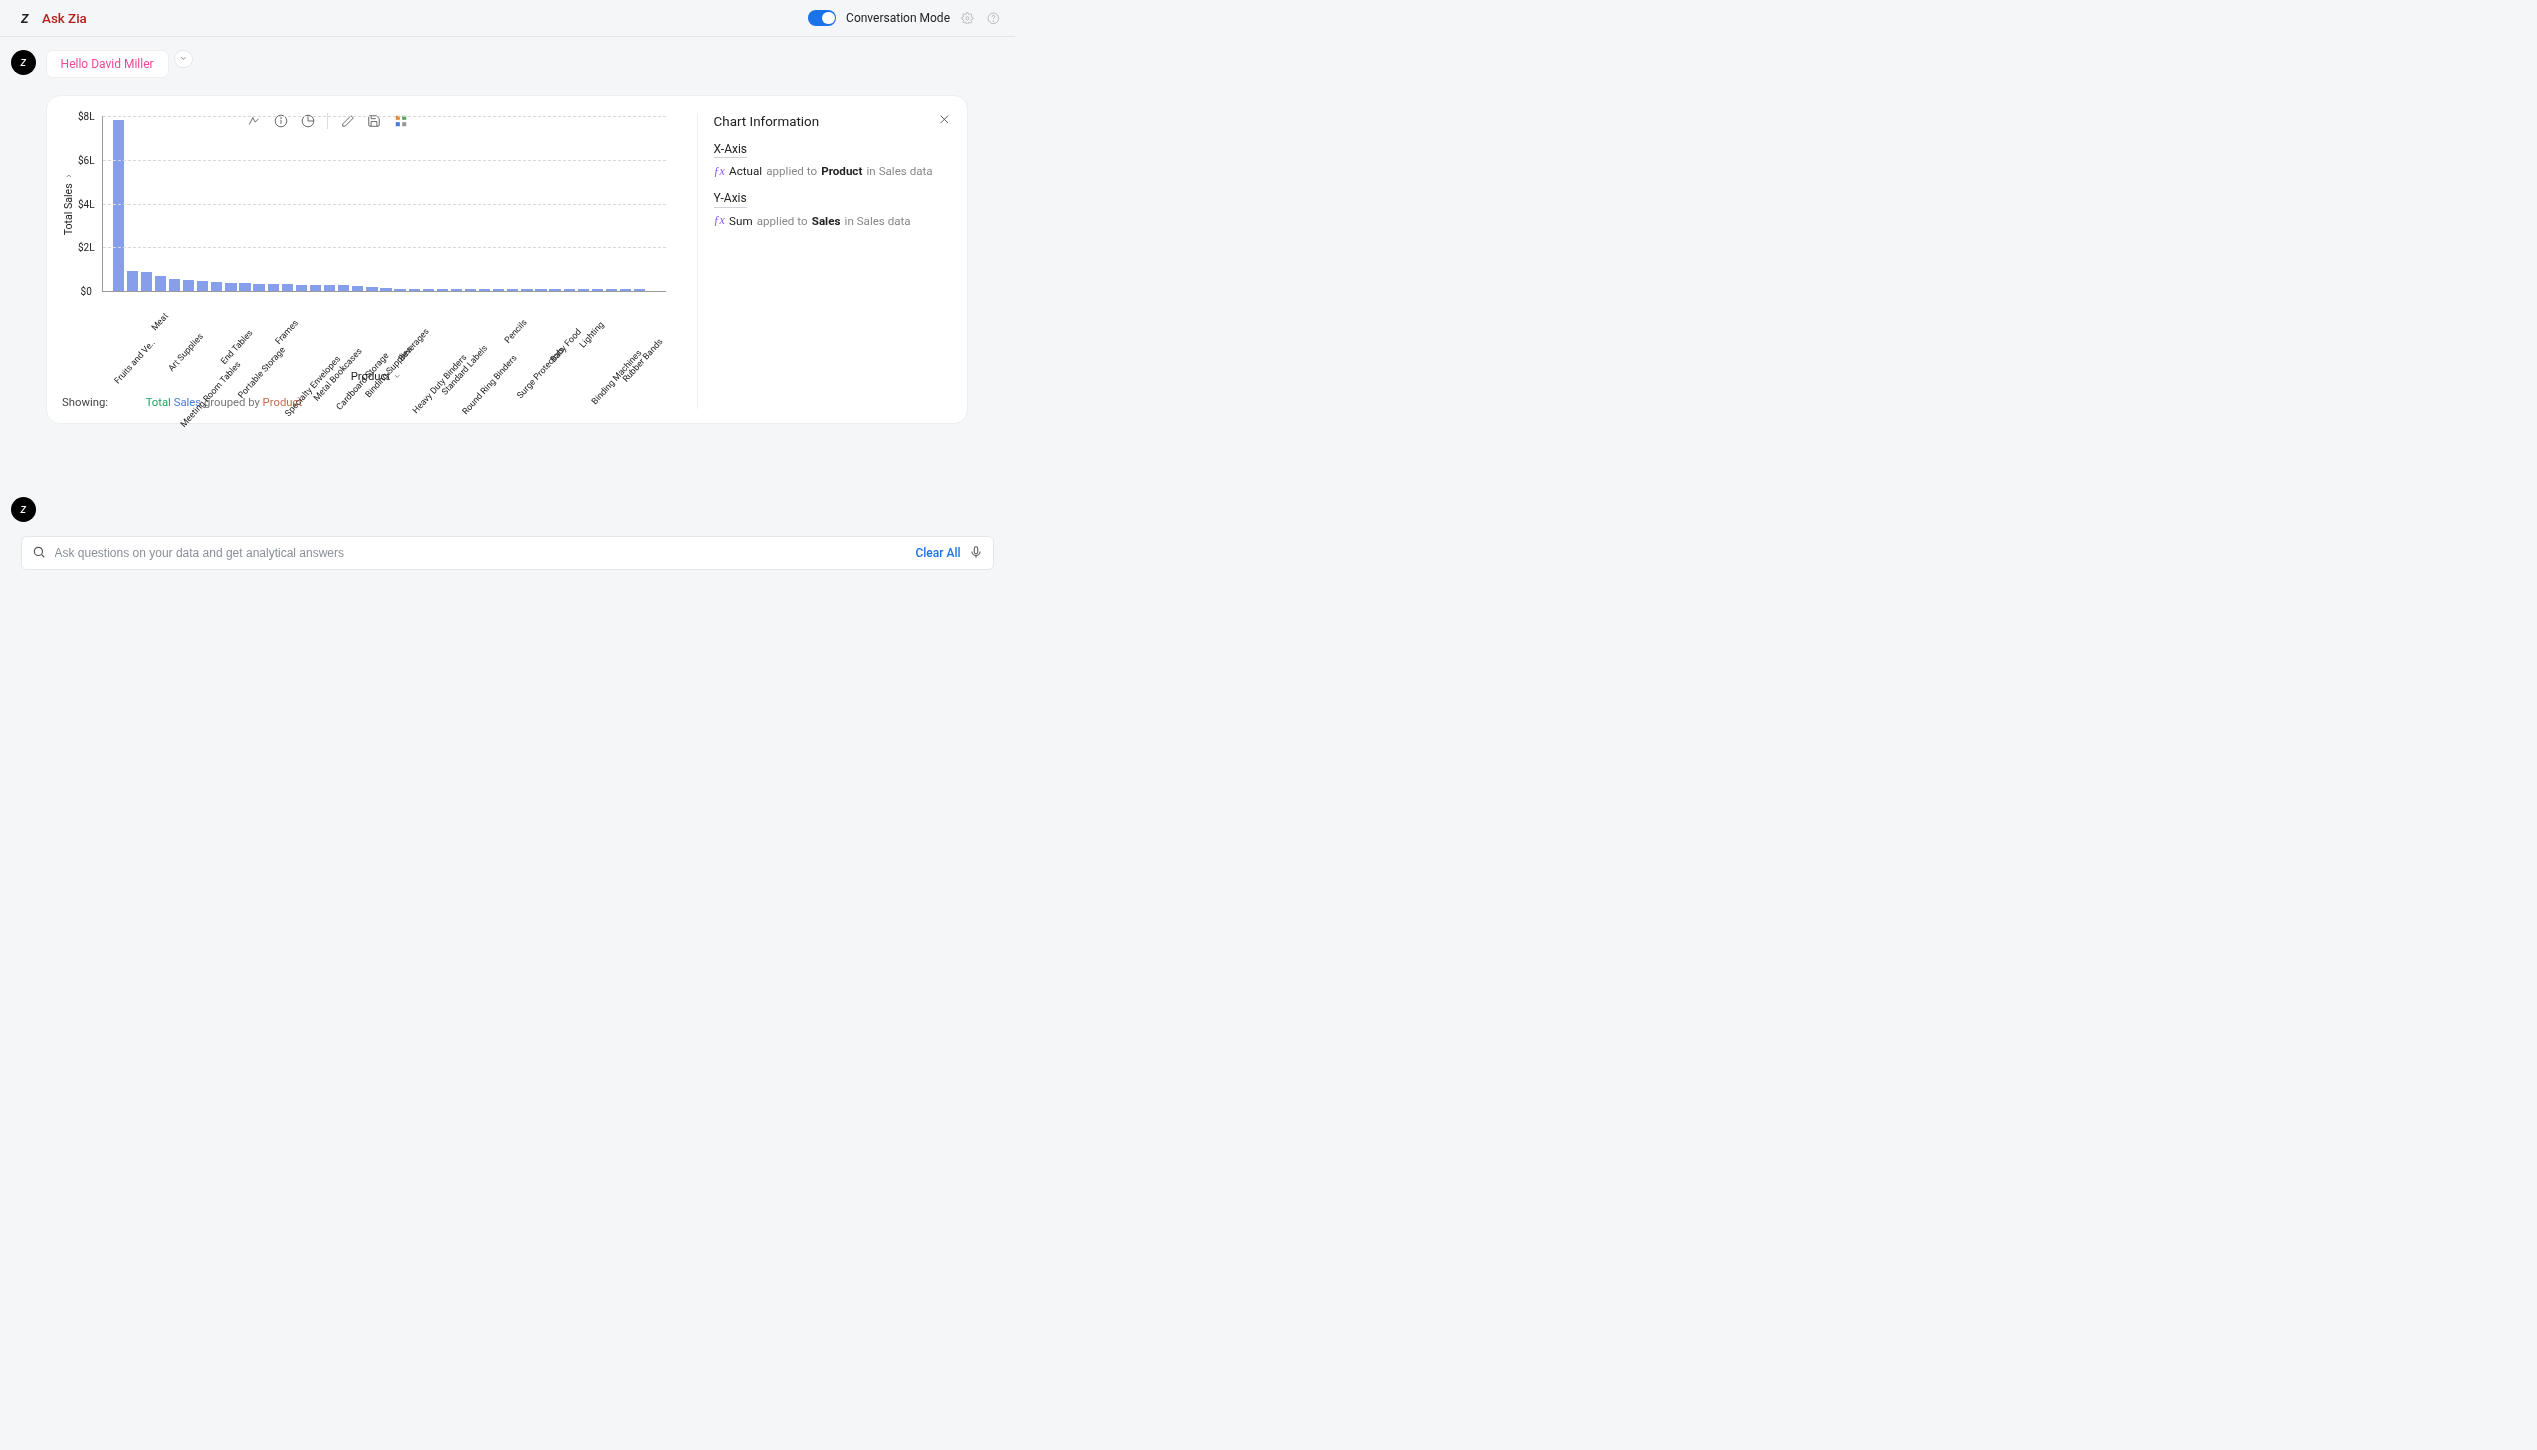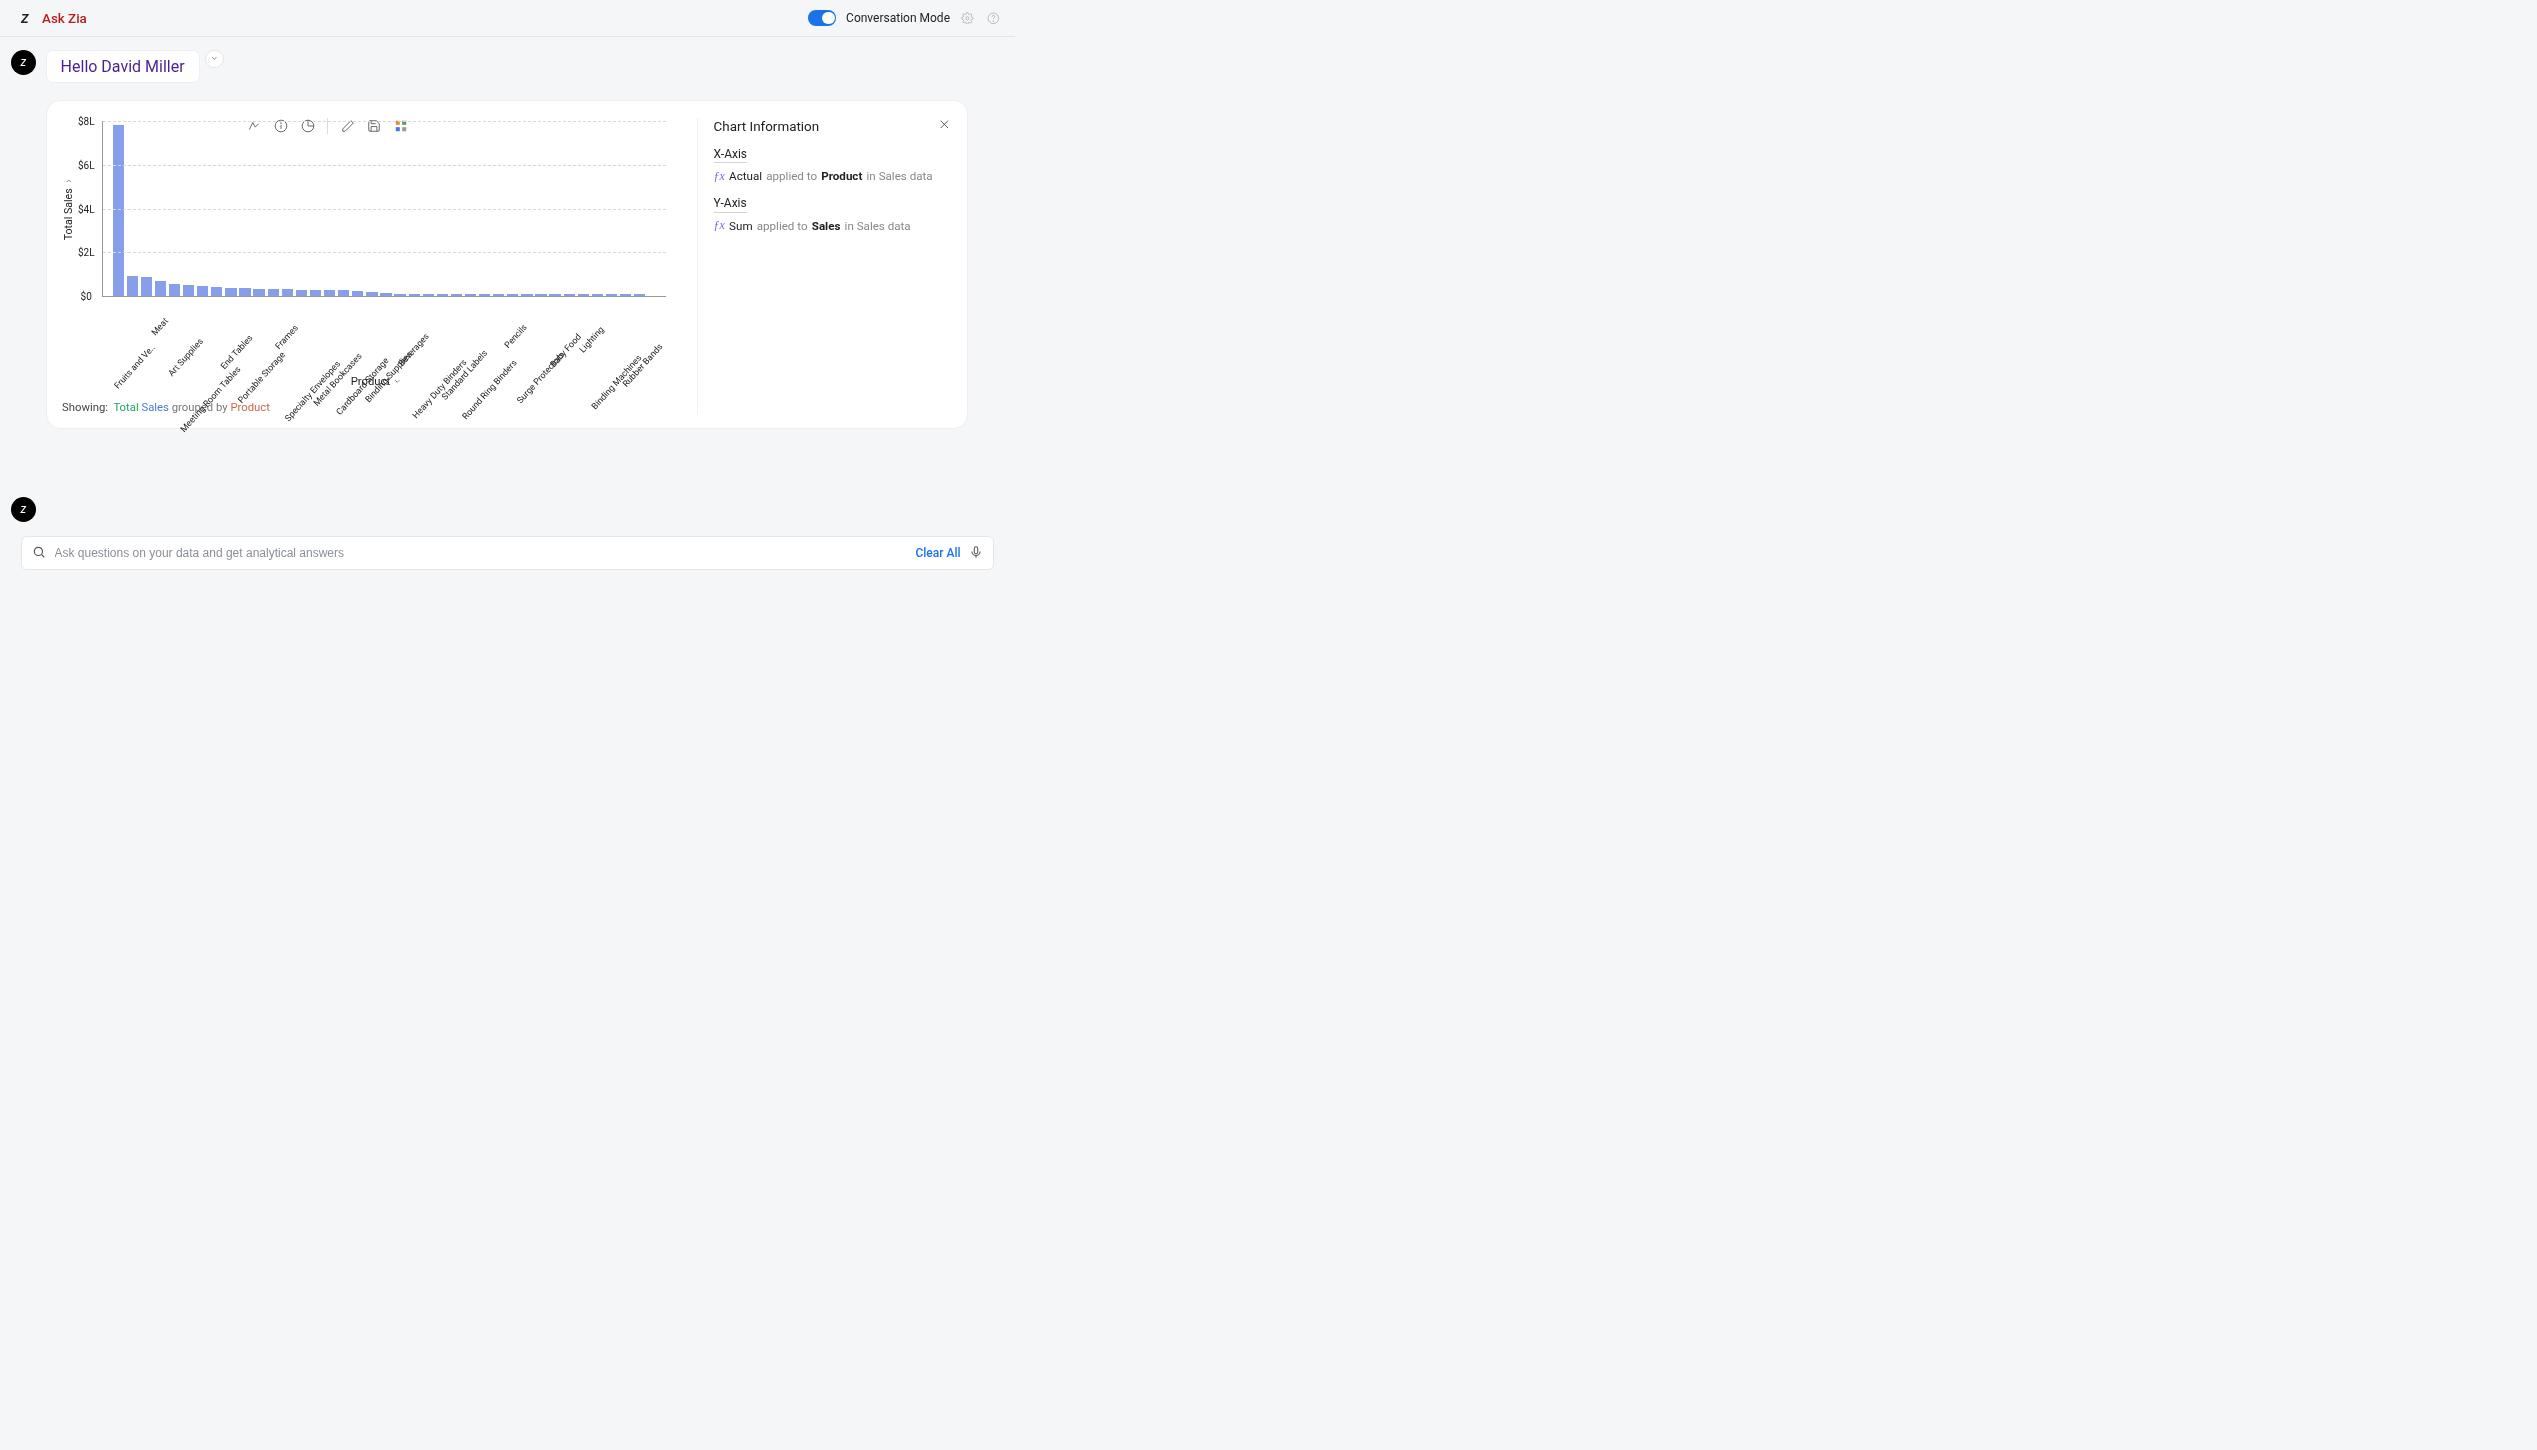--- a/index.html
+++ b/index.html
@@ -62,21 +62,21 @@
   .avatar-user::before{
     content:""; position:absolute; left:50%; top:4.2px; transform:translateX(-50%);
     width:10px; height:10px; border-radius:50%; background:#f1c29a;
   }
   .avatar-user::after{
     content:""; position:absolute; left:50%; bottom:-2.8px; transform:translateX(-50%);
     width:21px; height:15.5px; border-radius:50% 50% 0 0; background:#cfe3f5;
   }
   .bubble-white {
     margin-left:10px; background:#fff; border:0.7px solid #eceef2; border-radius:7px;
-    padding:6.3px 14px; font-size:16px; color:#4c1d95;
+    padding:6.3px 14px; font-size:12px; color:#ec4899;
   }
   .expand-circle {
     margin-left:5.6px; width:18.3px; height:18.3px; border-radius:50%;
     border:0.7px solid #e4e6ea; background:#fff;
     display:flex; align-items:center; justify-content:center; cursor:pointer;
   }
   .bubble-blue {
     margin-left:10px; background:#1a73e8; color:#fff; border-radius:15.5px;
     padding:7.8px 15.5px; font-size:12px; font-weight:500;
   }
@@ -114,21 +114,21 @@
     position:relative; width:564px; height:176px; margin-left:7px;
     border-left:0.7px solid #999; border-bottom:0.7px solid #999;
   }
   .gridline { position:absolute; left:0; right:0; border-top:0.7px dashed #d6d8de; }
   .bars { position:absolute; left:0; right:0; bottom:0; height:100%; display:flex; align-items:flex-end; gap:0; padding-left:10px;}
   .bar { width:11.3px; background:#7a94e8; opacity:0.9; margin-right:2.8px; }
   .x-ticks { position:relative; margin-left:62px; width:564px; height:78px; }
   .x-tick-label { position:absolute; transform-origin: left top; transform: rotate(-45deg); font-size:8.8px; color:#222; white-space:nowrap; top:4.2px; }
   .x-axis-label { text-align:center; font-size:11.3px; color:#222; margin-top:0px; display:flex; justify-content:center; align-items:center; gap:2.8px;}
   .showing-line { font-size:11.3px; color:#444; margin-top:12.7px; }
-  .showing-line .total { color:#1fa463; }
+  .showing-line .total { color:#1fa463;margin-left:32px; }
   .showing-line .sales { color:#4a7bd6; }
   .showing-line .grouped { color:#777; }
   .showing-line .product { color:#c96a4a; }
 
   
   .info-panel {
     width:254px; border-left:0.7px solid #eef0f4; padding-left:15.5px; margin-left:7px;
     position:relative;
   }
   .info-title { font-size:13.4px; color:#222; margin-bottom:12.7px; display:flex; align-items:center;}

